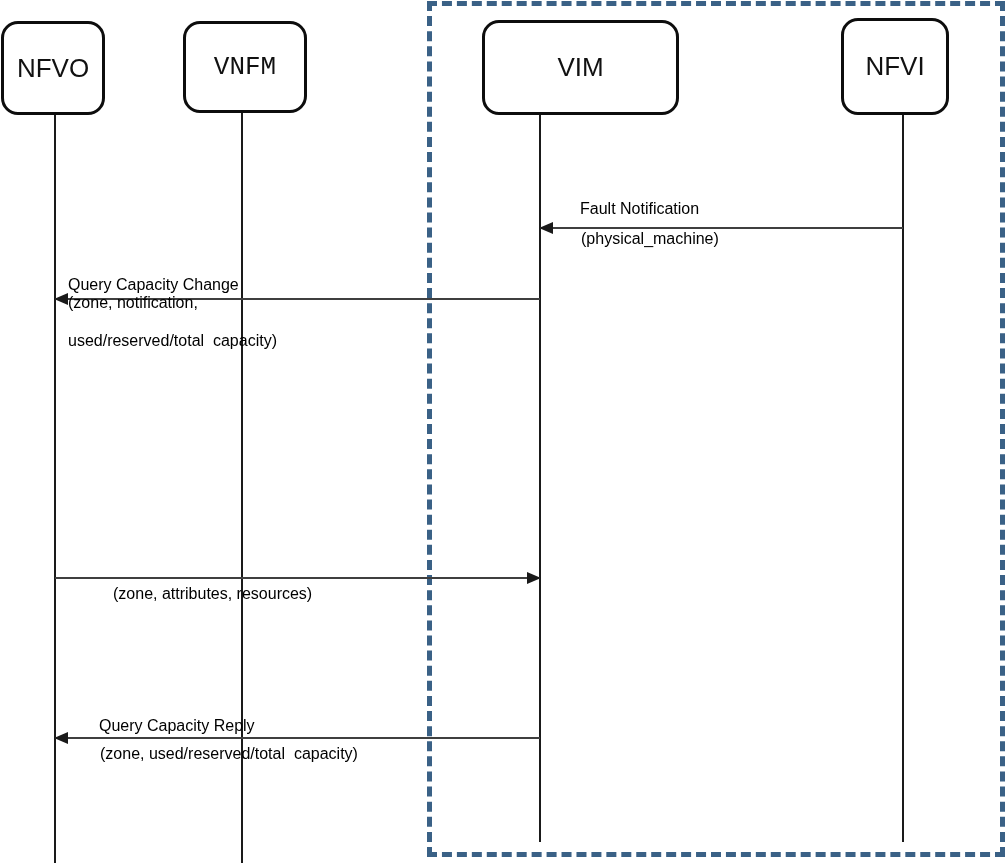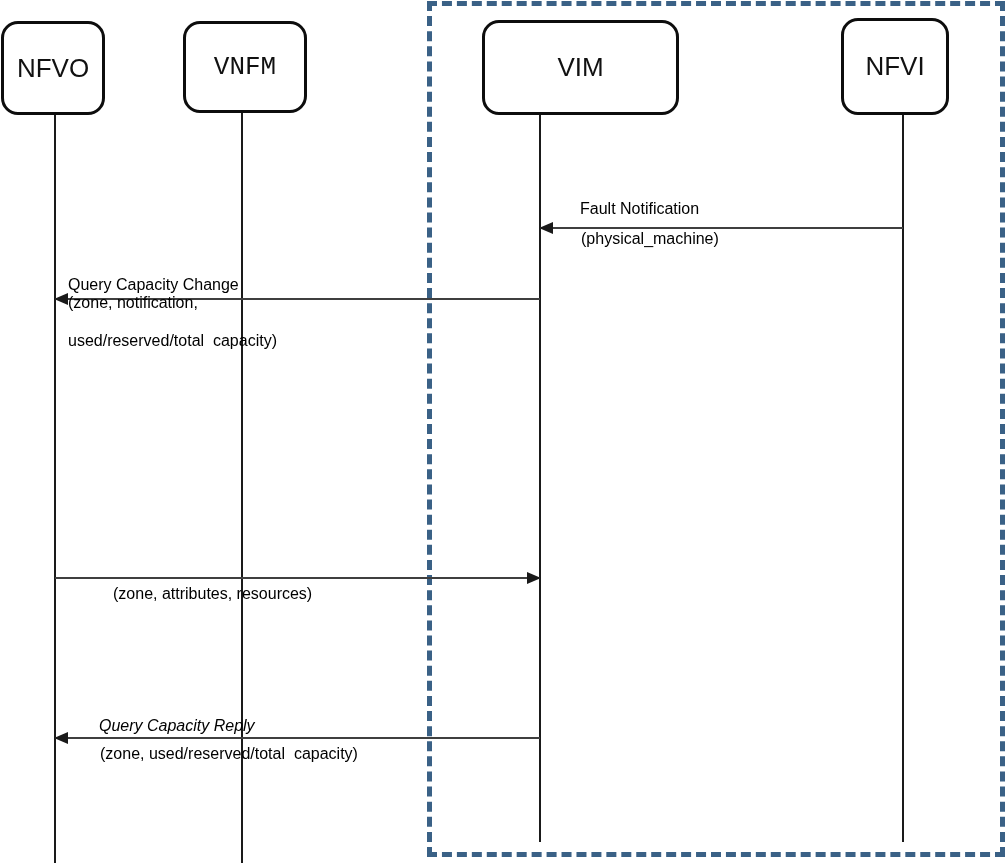--- a/index.html
+++ b/index.html
@@ -81,21 +81,21 @@
     white-space: pre;
     color: #000000;
   }
   .m1a { left: 580px; top: 198px; }
   .m1b { left: 581px; top: 228px; }
   .m2a { left: 68px;  top: 274px; }
   .m2b { left: 68px;  top: 292px; }
   .m2c { left: 68px;  top: 330px; }
   .m3a { left: 71px;  top: 555px; }
   .m3b { left: 69px;  top: 583px; margin-left: 44px; }
-  .m4a { left: 99px;  top: 715px; font-style: italic; }
+  .m4a { left: 99px;  top: 715px; }
   .m4b { left: 100px;  top: 743px; text-align: center; }
 </style>
 </head>
 <body>
 
 <div class="canvas">
 
   <div class="boundary"></div>
 
   <div class="actor actor-nfvo">

